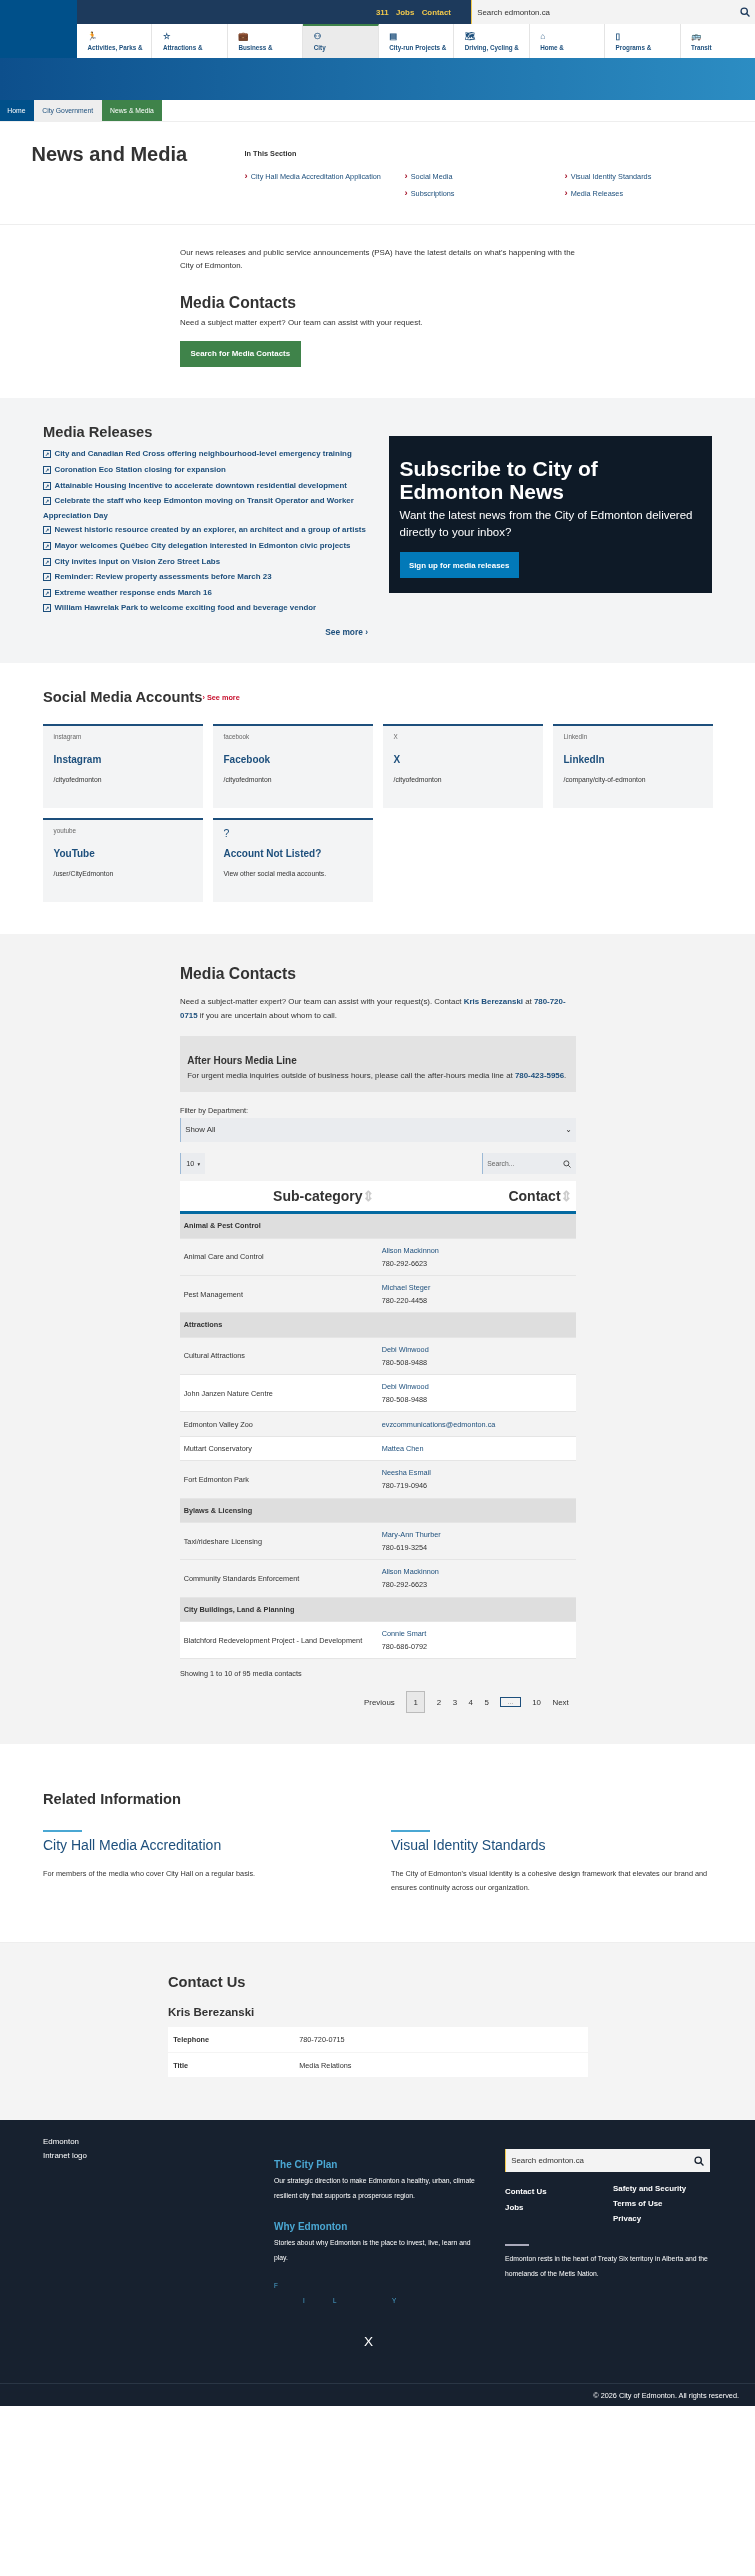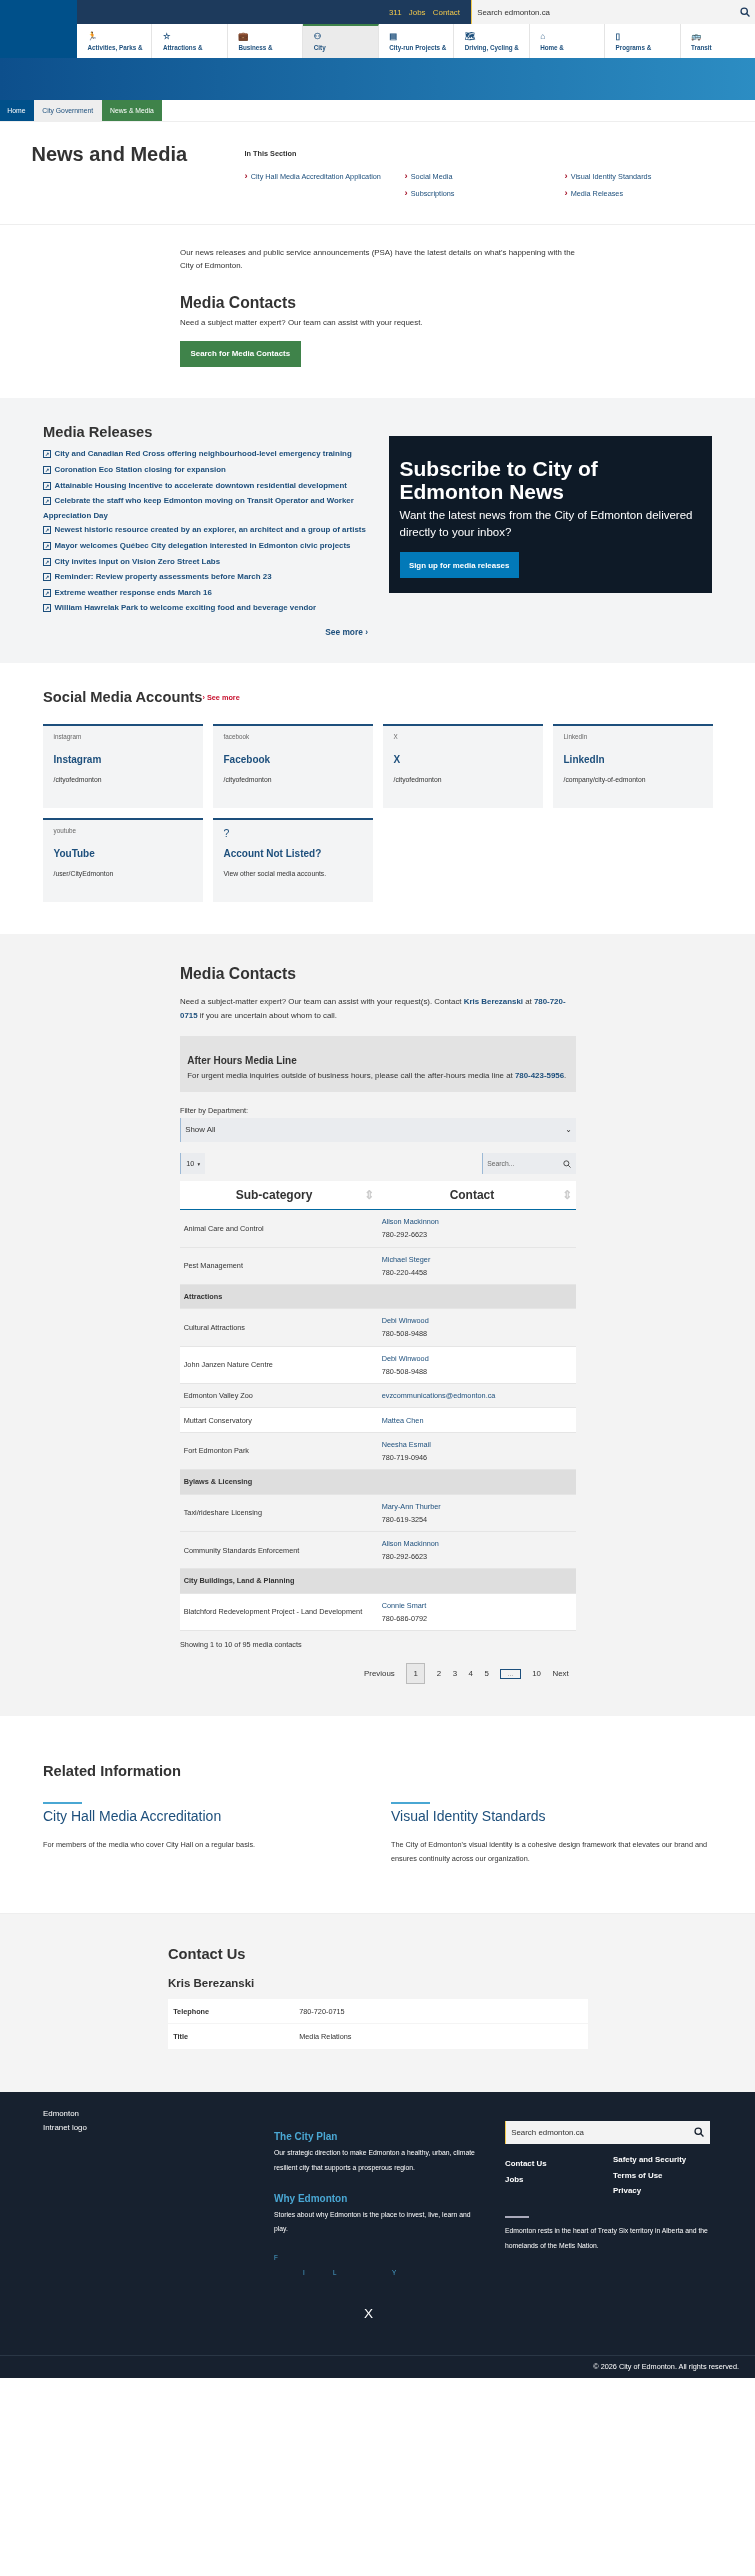--- a/index.html
+++ b/index.html
@@ -1,21 +1,21 @@
 <!DOCTYPE html>
 <html style="font-size:8.4px"><head>
 <meta charset="utf-8">
 <style>
 *{box-sizing:border-box;margin:0;padding:0}
 body{width:756px;font-family:"Liberation Sans",sans-serif;color:#333;background:#fff}
 a{text-decoration:none;color:inherit}
 
 .hdr{position:relative;height:58px;background:#00508a}
 .topbar{position:absolute;left:77px;top:0;right:0;height:24px;background:#1d3a5c;display:flex;justify-content:flex-end;align-items:center}
-.toplinks{display:flex;gap:7.3px;padding-right:11px;font-weight:normal;color:#f2c94c;font-size:7.9px}
+.toplinks{display:flex;gap:7.3px;padding-right:20px;font-weight:bold;color:#f2c94c;font-size:7.9px}
 .searchbox{width:285px;height:24px;background:#f3f3f3;border-left:1px solid #f2c94c;display:flex;align-items:center;justify-content:space-between;padding:0 5.2px}
 .searchbox span{font-size:7.9px;color:#333}
 .nav{position:absolute;left:77px;top:24px;right:0;height:34px;background:#fff;display:flex}
 .navitem{flex:1;border-right:0.5px solid #e4e4e4;padding:7.3px 0 0 10.5px;font-size:6.3px;font-weight:bold;color:#1d4f7c;position:relative}
 .navitem.active{background:#ebebeb;border-top:2.1px solid #3f834a;padding-top:5.2px}
 .navitem .ic{display:block;font-size:8.4px;margin-bottom:3.1px;color:#1d4f7c}
 .hero{height:42px;background:linear-gradient(90deg,#0d4f8c,#2c8dc3)}
 
 .bc{display:flex;height:22px;border-bottom:1.6px solid #eee}
 .bc div{display:flex;align-items:center;padding:0 8.4px;font-size:6.8px;position:relative}
@@ -62,21 +62,21 @@
 .lk{color:#1d4f7c;font-weight:bold}
 .ahbox{background:#e3e3e3;padding:19px 7.3px 9.4px;margin-bottom:13.6px}
 .ahbox h3{font-size:10px;margin-bottom:3.1px}
 .ahbox p{font-size:7.9px;line-height:14px}
 .lbl{font-size:7.3px;margin-bottom:3.1px}
 .sel{background:#eaecef;border-left:1px solid #9cb9d6;height:24px;display:flex;justify-content:space-between;align-items:center;padding:0 4.2px;font-size:7.9px;margin-bottom:11.5px}
 .ctrl{display:flex;justify-content:space-between;margin-bottom:6.3px}
 .ctrl .pp{background:#eaecef;border-left:1px solid #9cb9d6;width:25px;height:21px;display:flex;align-items:center;padding-left:5.2px;font-size:7.3px;gap:3.1px}
 .ctrl .srch{background:#eaecef;border-left:1px solid #9cb9d6;width:94px;height:21px;display:flex;justify-content:space-between;align-items:center;padding:0 4.2px;font-size:6.8px;color:#666}
 table{width:100%;border-collapse:collapse;font-size:7.3px}
-th{background:#fff;text-align:center;padding:7.3px 3.7px;font-size:12px;border-bottom:1px solid #0369a1}
+th{background:#fff;text-align:right;padding:7.3px 3.7px;font-size:14px;border-bottom:3px solid #0369a1}
 td{padding:5.2px 3.7px;border-bottom:1px solid #e5e5e5;vertical-align:middle;line-height:13px}
 tr.grp td{background:#dedede;font-weight:bold;height:23.6px}
 tr.w td{background:#fff}
 tr.g td{background:#f3f3f3}
 td.c2{width:50%}
 td .nm{color:#1d4f7c;font-weight:normal;display:block}
 .showing{font-size:7.3px;margin:9.4px 0 13.6px}
 .pager{display:flex;justify-content:flex-end;gap:11.5px;align-items:center;font-size:7.9px;padding-right:7.3px}
 .pager .cur{background:#e8e8e8;border:0.5px solid #bbb;padding:5.2px 6.3px}
 .pager .ell{border:0.5px solid #1d4f7c;padding:1px 6.3px;font-size:5.8px}
@@ -257,20 +257,23 @@
       </div>
   </div>
   <table>
     <thead>
         <tr>
       <th><span>Sub-category</span><span style="float:right;color:#ccc">⇕</span></th>
       <th><span>Contact</span><span style="float:right;color:#ccc">⇕</span></th>
     </tr>
       </thead>
     <tbody>
+      <tr class="grp">
+          <td colspan="2">Animal &amp; Pest Control</td>
+        </tr>
       <tr class="g">
           <td>Animal Care and Control</td>
           <td class="c2"><a class="nm">Alison Mackinnon</a><span>780-292-6623</span></td>
         </tr>
       <tr class="g">
           <td>Pest Management</td>
           <td class="c2"><a class="nm">Michael Steger</a><span>780-220-4458</span></td>
         </tr>
       <tr class="grp">
           <td colspan="2">Attractions</td>

